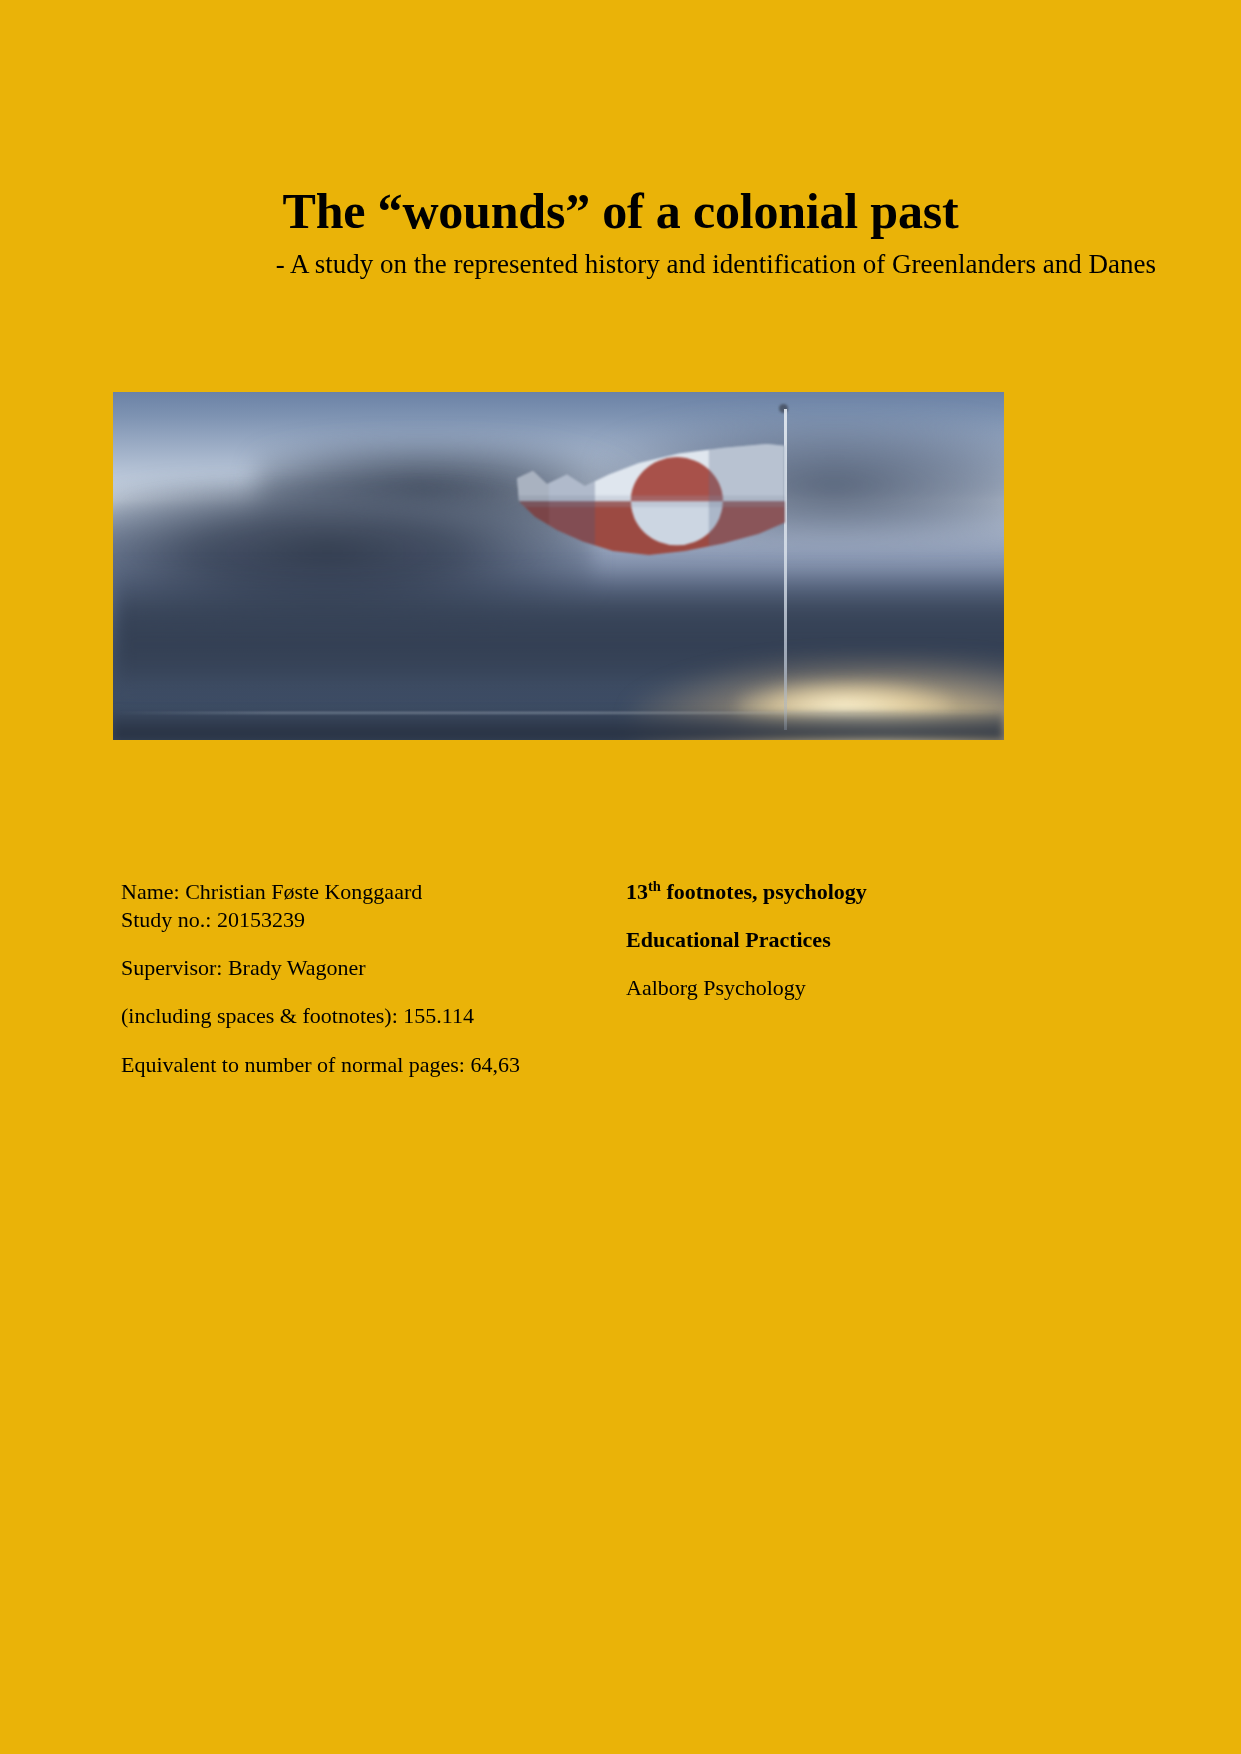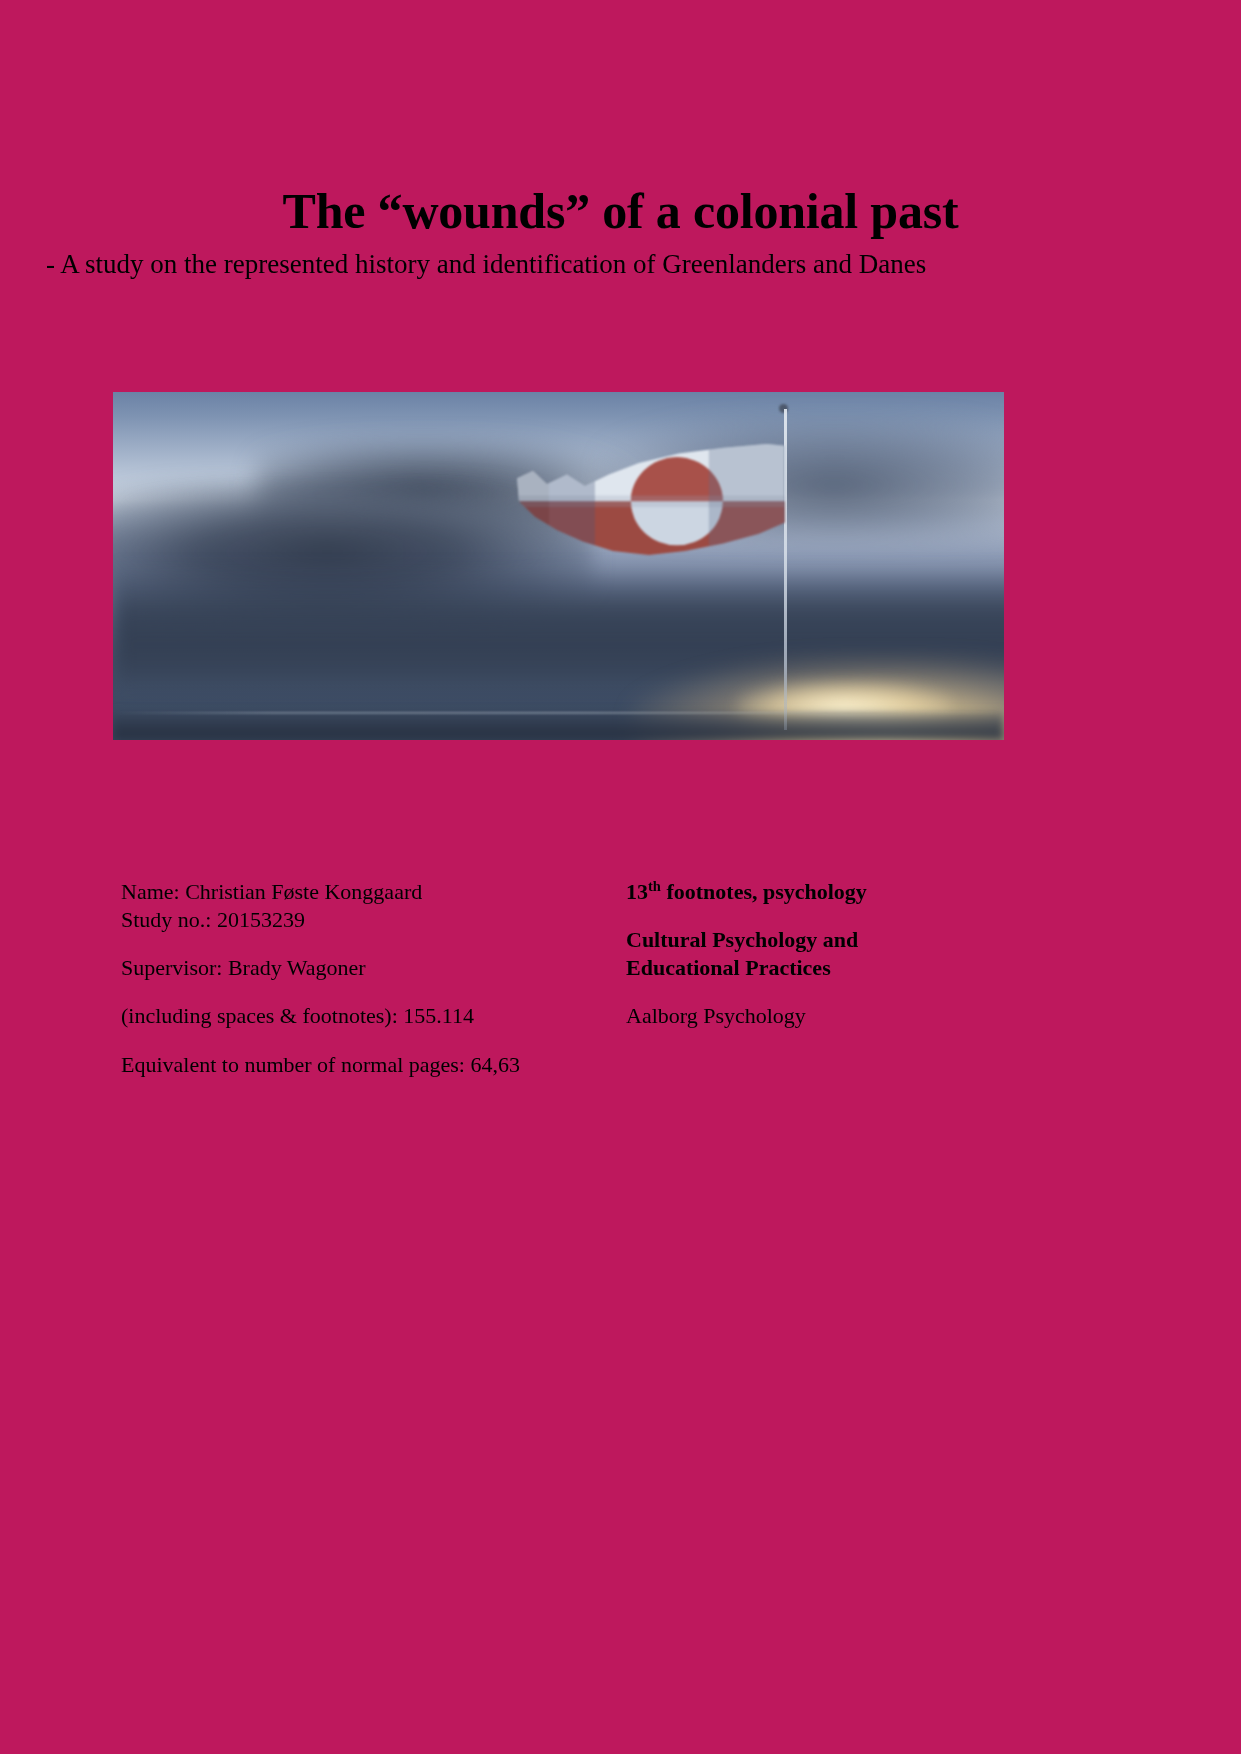--- a/index.html
+++ b/index.html
@@ -12,46 +12,45 @@
     height: 1754px;
     position: relative;
     font-family: "Liberation Serif", "DejaVu Serif", serif;
     color: #000000;
     overflow: hidden;
   }
 
   .page {
     position: absolute;
     inset: 0;
-    background: #be185d;
+    background: #eab308;
   }
 
   
   .title {
     position: absolute;
     top: 150px;
     left: 0;
     width: 1241px;
     text-align: center;
     font-size: 50px;
     font-weight: bold;
     letter-spacing: -0.2px;
     line-height: 1.1;
   }
 
   .subtitle {
     position: absolute;
     top: 248px;
     left: 0;
     width: 1156px;
-    text-align: left;
+    text-align: right;
     font-size: 27px;
     font-weight: normal;
     line-height: 1.2;
-    margin-left: 46px;
   }
 
   
   .photo-wrap {
     position: absolute;
     left: 113px;
     top: 392px;
     width: 891px;
     height: 348px;
   }
@@ -341,21 +340,20 @@
         <span class="line">(including spaces &amp; footnotes): 155.114</span>
       </p>
 
       <p class="para">Equivalent to number of normal pages: 64,63</p>
     </div>
 
     <div class="col-right">
       <p class="para bold"><span>13</span><sup>th</sup><span> footnotes, psychology</span></p>
 
       <p class="para bold">
-        <span class="line">Cultural Psychology and</span>
         <span class="line">Educational Practices</span>
       </p>
 
       <p class="para">
         <span class="line">Aalborg Psychology</span>
       </p>
     </div>
 
   </div>
 </div>

